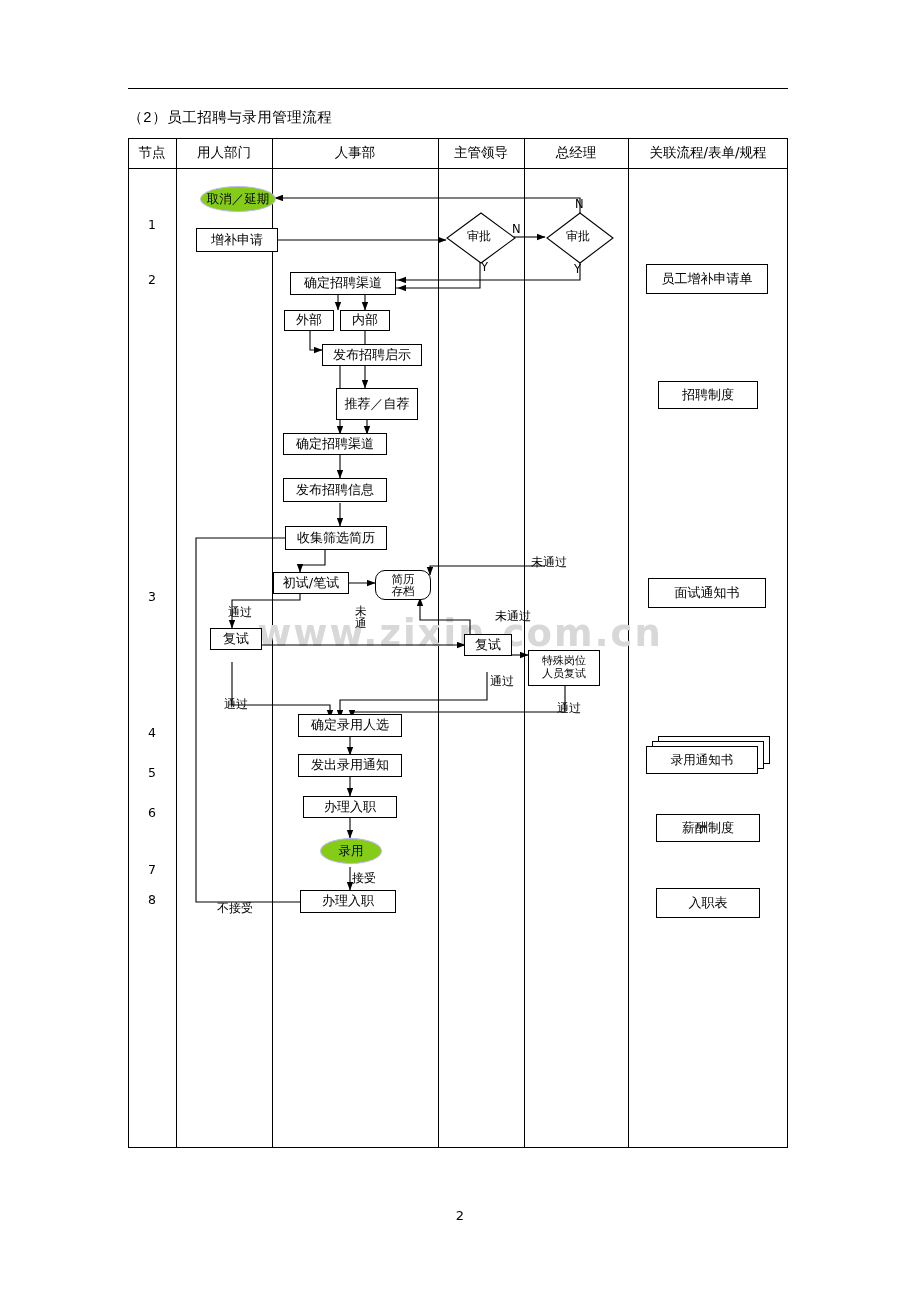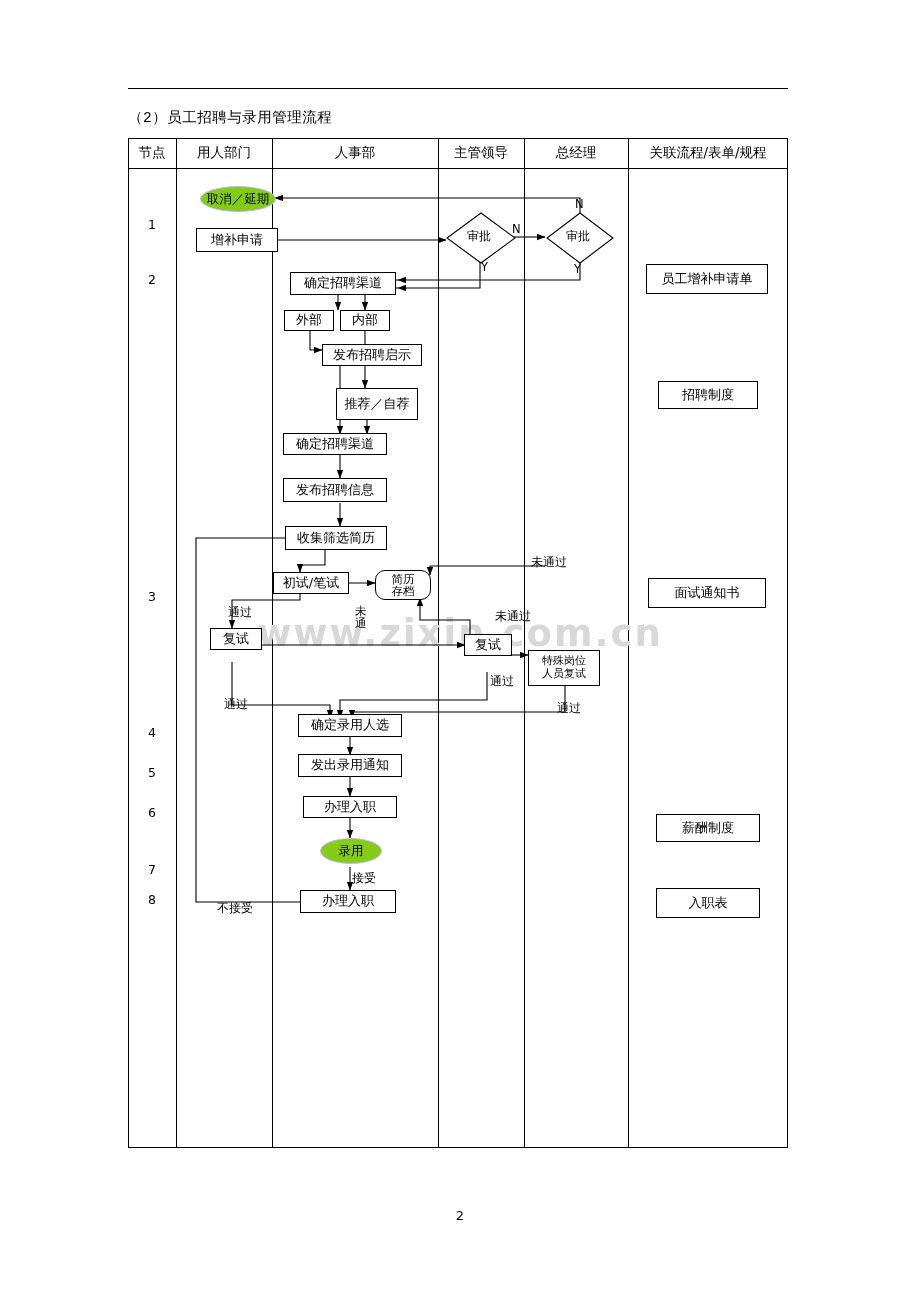--- a/index.html
+++ b/index.html
@@ -184,18 +184,25 @@
   <div class="lbl" style="left:557px;top:700px">通过</div>
   <div class="lbl" style="left:224px;top:696px">通过</div>
   <div class="lbl" style="left:352px;top:870px">接受</div>
   <div class="lbl" style="left:217px;top:900px">不接受</div>
 
 
   <div class="node" style="left:646px;top:264px;width:122px;height:30px">员工增补申请单</div>
   <div class="node" style="left:658px;top:381px;width:100px;height:28px">招聘制度</div>
   <div class="node" style="left:648px;top:578px;width:118px;height:30px">面试通知书</div>
 
+  <div class="stack" style="left:646px;top:736px;width:128px;height:46px">
+    <div class="sh" style="left:12px;top:0;width:112px;height:28px"></div>
+    <div class="sh" style="left:6px;top:5px;width:112px;height:28px"></div>
+    <div class="sh" style="left:0px;top:10px;width:112px;height:28px;display:flex;align-items:center;justify-content:center;font-size:12.5px">
+        <span>录用通知书</span>
+      </div>
+  </div>
 
   <div class="node" style="left:656px;top:814px;width:104px;height:28px">薪酬制度</div>
   <div class="node" style="left:656px;top:888px;width:104px;height:30px">入职表</div>
 
   <div class="pagenum">2</div>
 </div>
 
 </body></html>

